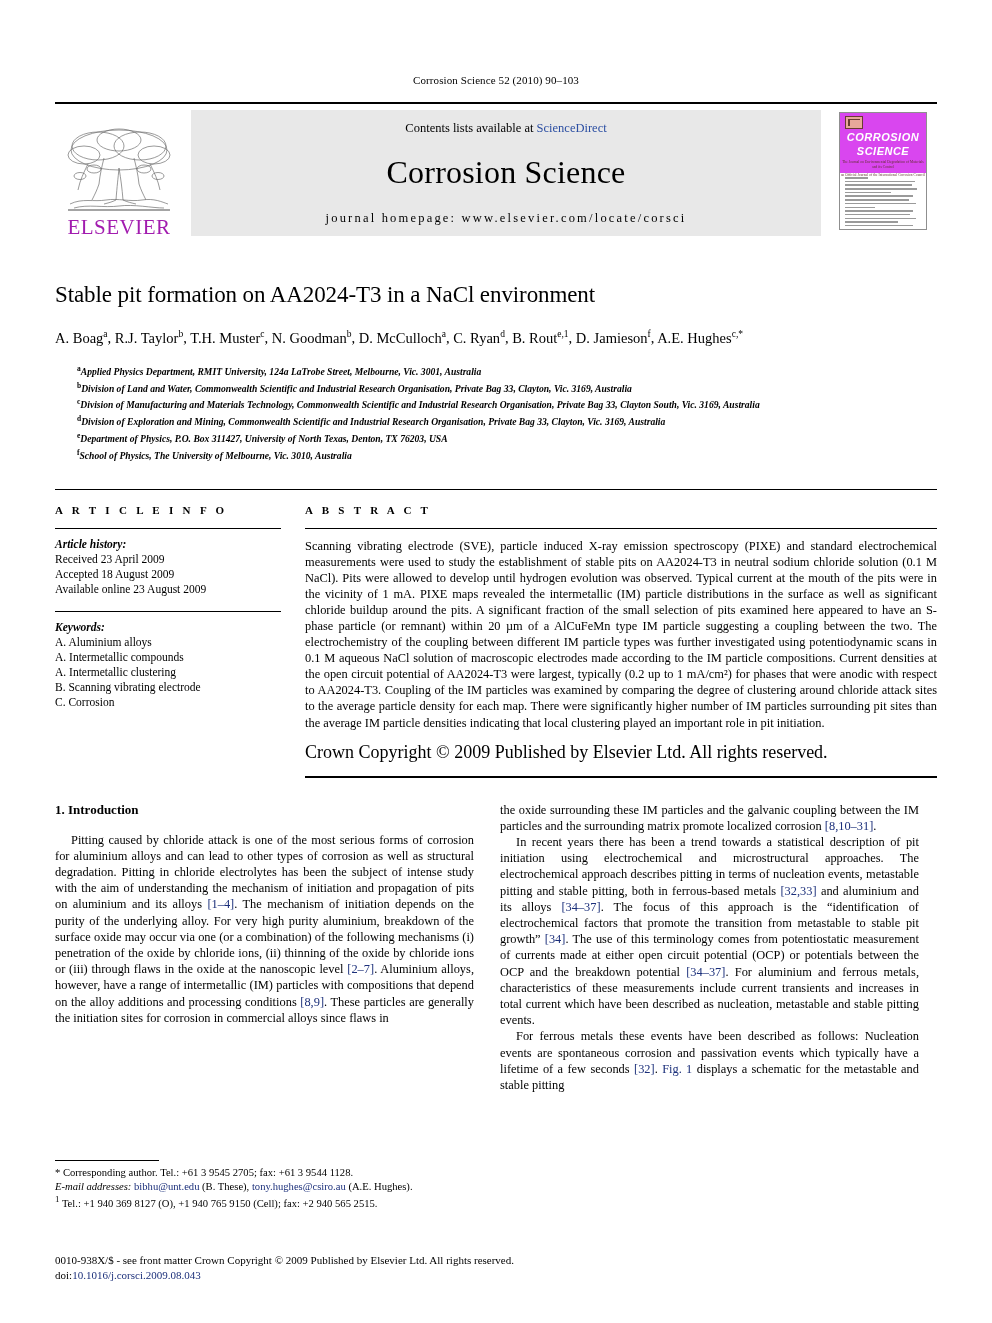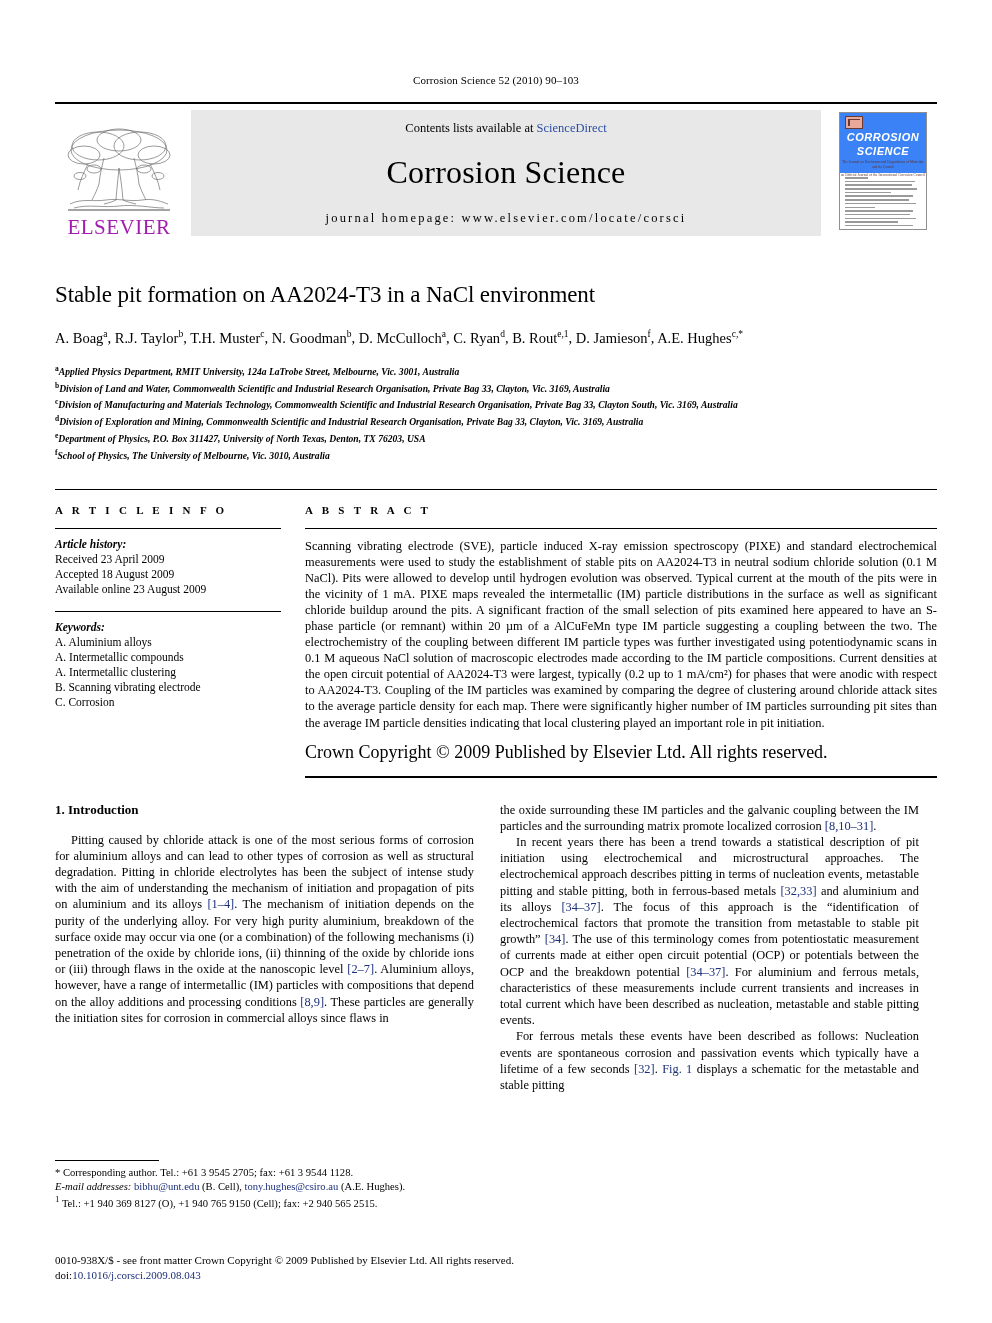--- a/index.html
+++ b/index.html
@@ -96,21 +96,21 @@
   .cover {
     width: 88px;
     height: 118px;
     border: 1px solid #8f8f8f;
     background: #ffffff;
     box-sizing: border-box;
     overflow: hidden;
     position: relative;
   }
   .cover-top {
-    background: #3b82f6;
+    background: #d946ef;
     height: 60px;
     position: relative;
     padding-top: 3px;
     box-sizing: border-box;
   }
   .cover-badge {
     width: 16px; height: 11px;
     border: 1px solid #6a3a33;
     margin-left: 5px;
     background: #e8a89a;
@@ -162,20 +162,21 @@
     font-size: 14.5px;
     line-height: 20px;
     margin: 0 0 14px 0;
   }
   .authors sup { font-size: 9.5px; }
   .affils {
     font-size: 9.6px;
     font-style: italic;
     font-weight: bold;
     line-height: 13.6px;
+    margin-left: 22px;
   }
   .affils div sup { font-style: normal; font-size: 7.5px; }
 
   
   .infoabs {
     display: flex;
     margin-top: 26px;
     border-top: 1px solid #000;
     padding-top: 14px;
   }
@@ -403,21 +404,21 @@
       <p class="para">For ferrous metals these events have been described as follows: Nucleation events are spontaneous corrosion and passivation events which typically have a lifetime of a few seconds <span class="ref">[32]</span>. <span class="ref">Fig. 1</span> displays a schematic for the metastable and stable pitting</p>
     </div>
   </div>
 
   <div class="footnotes">
     <div class="fn-rule"></div>
     <div class="fn">* Corresponding author. Tel.: +61 3 9545 2705; fax: +61 3 9544 1128.</div>
     <div class="fn">
       <span class="em">E-mail addresses:</span>
       <span class="lnk">bibhu@unt.edu</span>
-      <span>(B. Cell),</span>
+      <span>(B. These),</span>
       <span class="lnk">tony.hughes@csiro.au</span>
       <span>(A.E. Hughes).</span>
     </div>
     <div class="fn"><sup>1</sup> <span>Tel.: +1 940 369 8127 (O), +1 940 765 9150 (Cell); fax: +2 940 565 2515.</span></div>
   </div>
 
   <div class="issn-block">
     <div>0010-938X/$ - see front matter Crown Copyright © 2009 Published by Elsevier Ltd. All rights reserved.</div>
     <div><span>doi:</span><span class="doi">10.1016/j.corsci.2009.08.043</span></div>
   </div>

